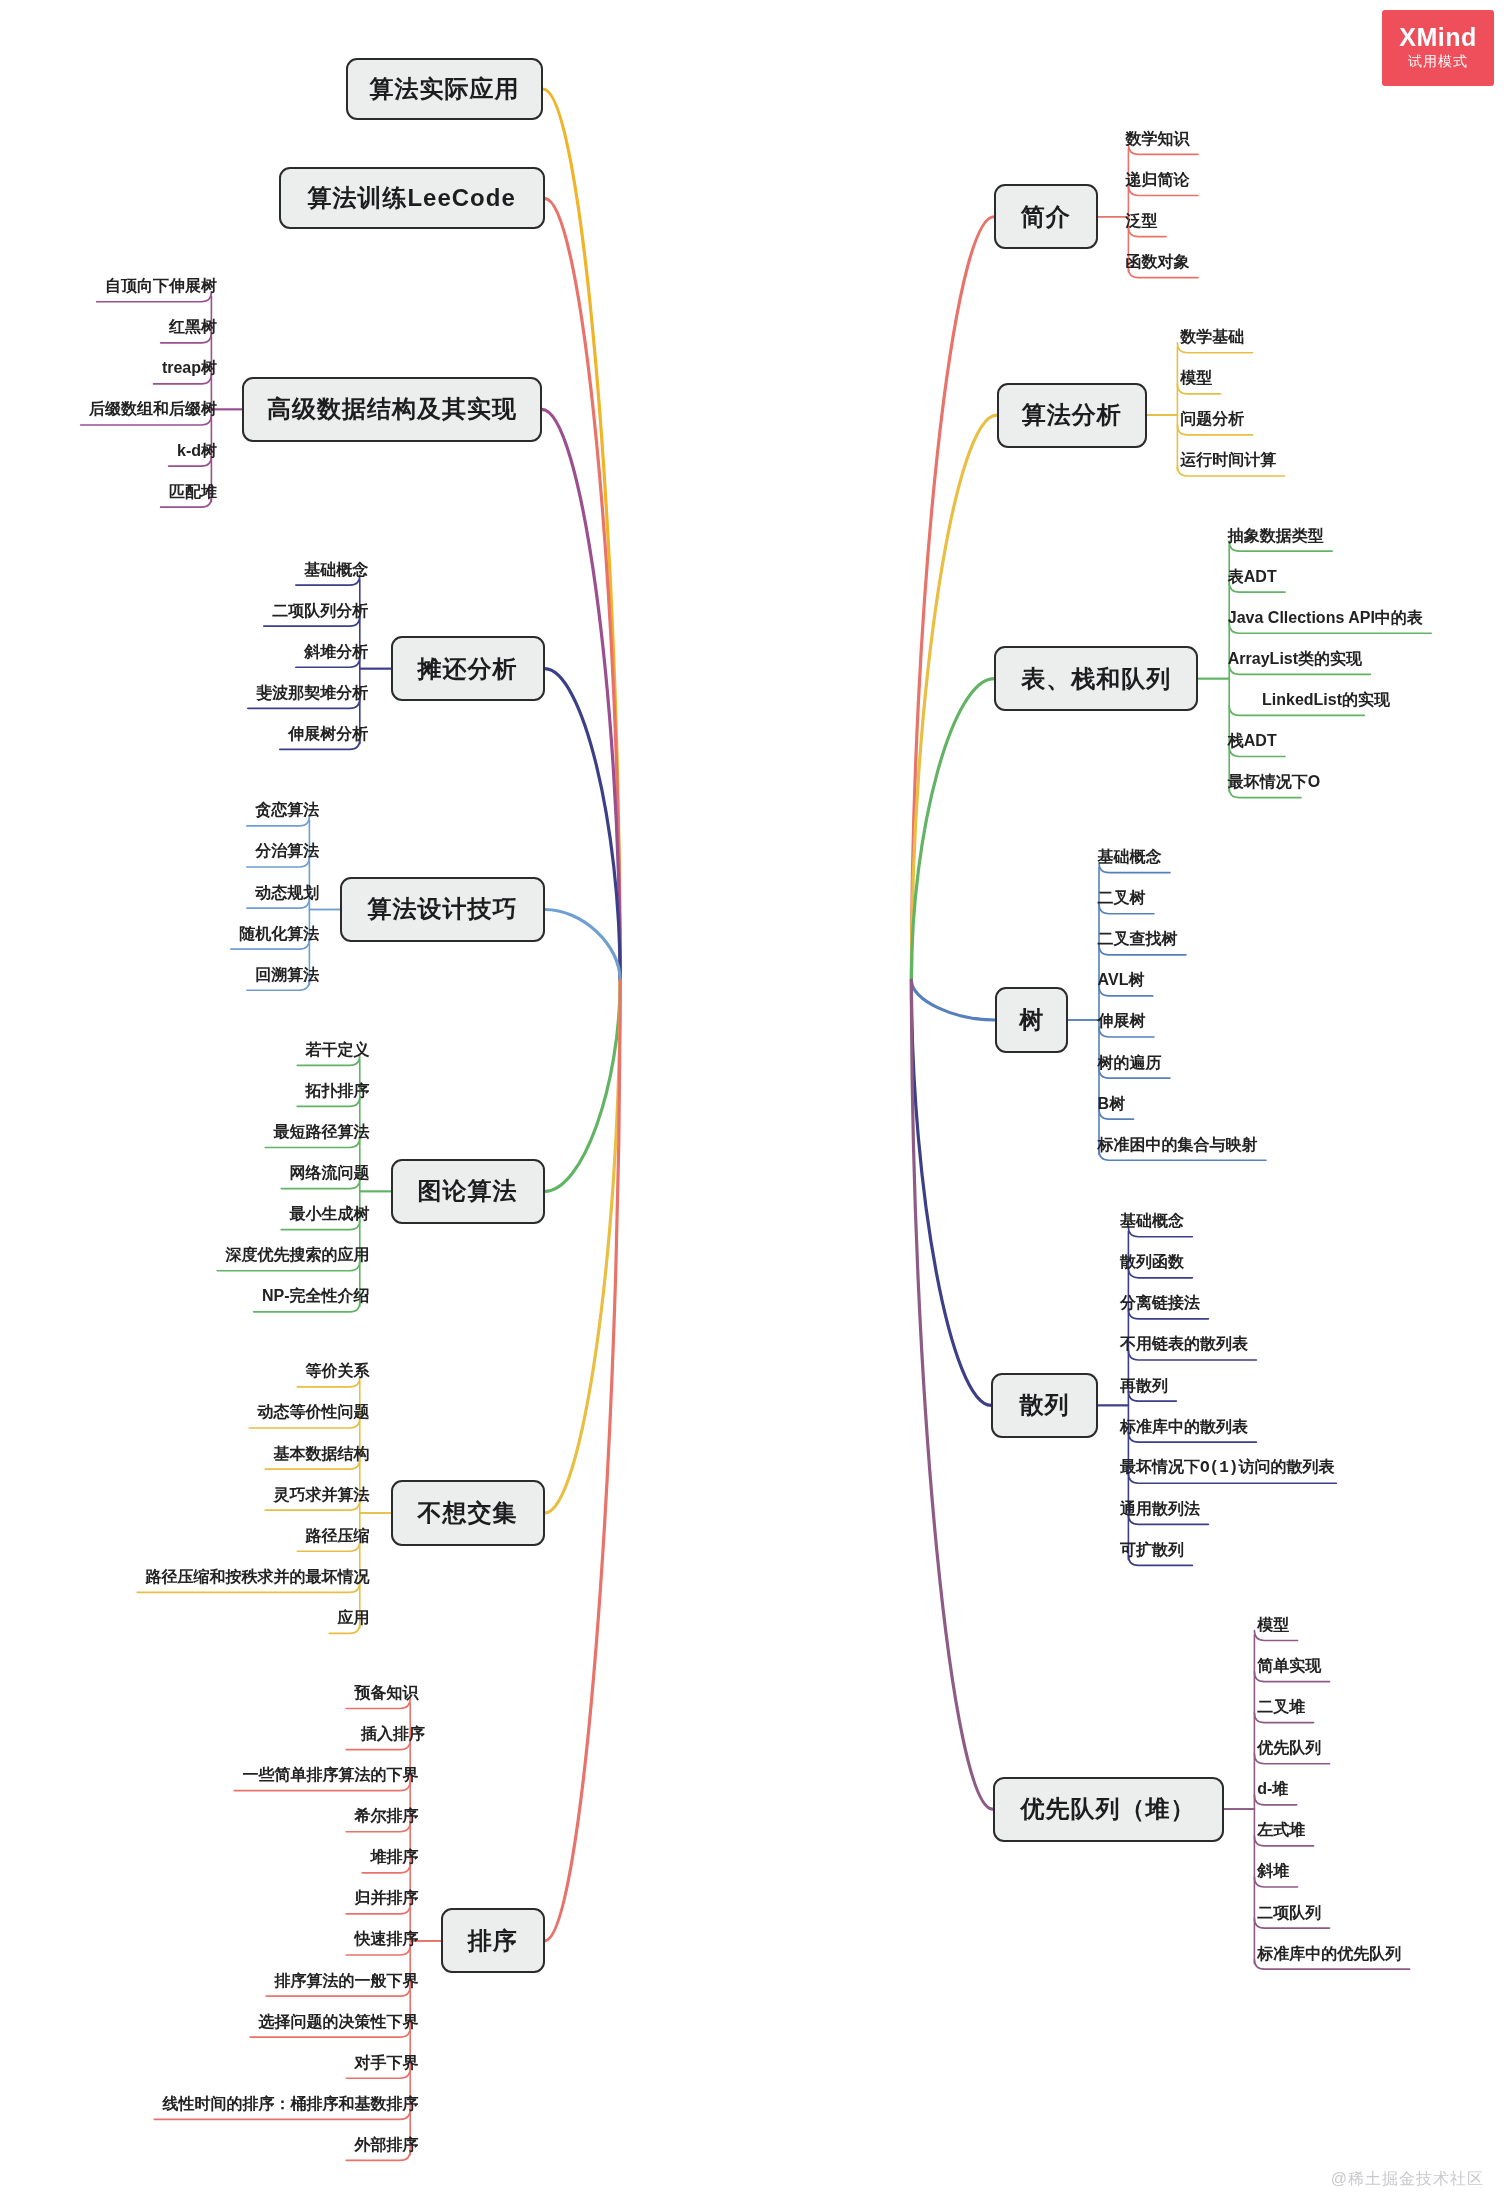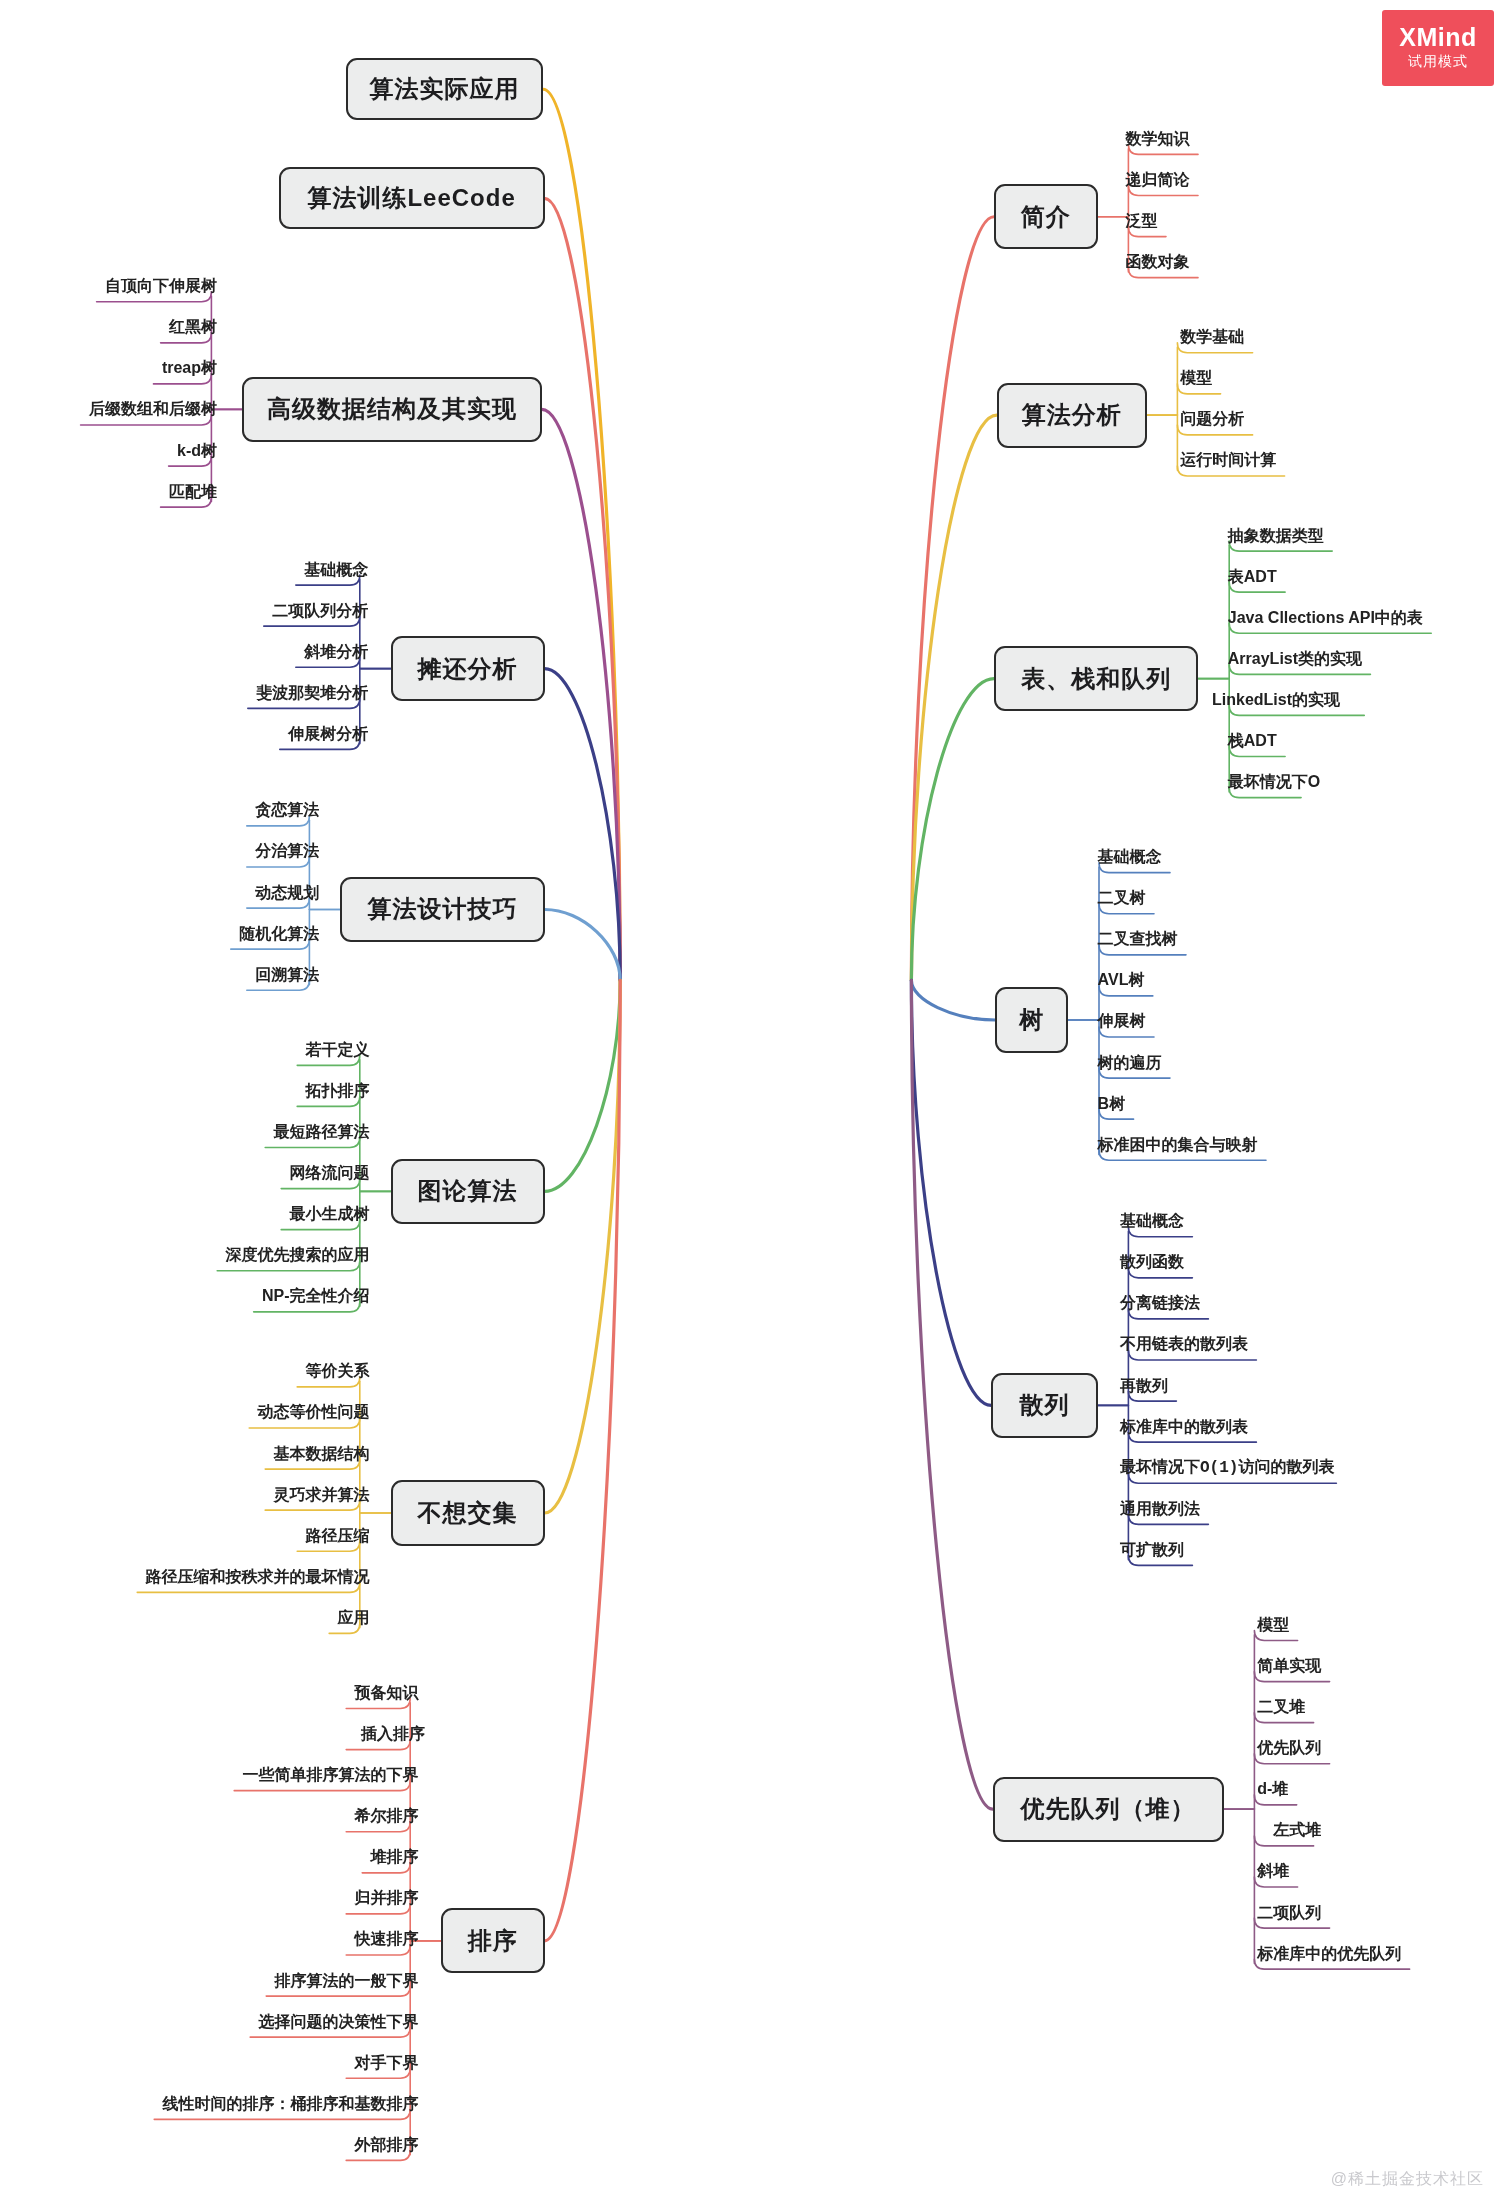--- a/index.html
+++ b/index.html
@@ -224,21 +224,21 @@
       <div class="leaf r" style="left: 1180.2px; top: 378.25px;">模型</div>
       <div class="leaf r" style="left: 1180.2px; top: 419.333px;">问题分析</div>
       <div class="leaf r" style="left: 1180.2px; top: 460.417px;">运行时间计算</div>
       <div class="branch-node" style="left: 994px; top: 646px; width: 204.4px; height: 65.1667px;">
         <span>表、栈和队列</span>
       </div>
       <div class="leaf r" style="left: 1227.8px; top: 535.5px;">抽象数据类型</div>
       <div class="leaf r" style="left: 1227.8px; top: 576.583px;">表ADT</div>
       <div class="leaf r" style="left: 1227.8px; top: 617.667px;">Java Cllections API中的表</div>
       <div class="leaf r" style="left: 1227.8px; top: 658.75px;">ArrayList类的实现</div>
-      <div class="leaf r" style="left: 1212px; top: 699.833px;">LinkedList的实现</div>
+      <div class="leaf r" style="left: 1262px; top: 699.833px;">LinkedList的实现</div>
       <div class="leaf r" style="left: 1227.8px; top: 740.917px;">栈ADT</div>
       <div class="leaf r" style="left: 1227.8px; top: 782px;">最坏情况下O</div>
       <div class="branch-node" style="left: 995.4px; top: 987.417px; width: 72.8px; height: 65.1667px;">
         <span>树</span>
       </div>
       <div class="leaf r" style="left: 1097.6px; top: 857.083px;">基础概念</div>
       <div class="leaf r" style="left: 1097.6px; top: 898.167px;">二叉树</div>
       <div class="leaf r" style="left: 1097.6px; top: 939.25px;">二叉查找树</div>
       <div class="leaf r" style="left: 1097.6px; top: 980.333px;">AVL树</div>
       <div class="leaf r" style="left: 1097.6px; top: 1021.42px;">伸展树</div>
@@ -258,21 +258,21 @@
       <div class="leaf r" style="left: 1120px; top: 1508.75px;">通用散列法</div>
       <div class="leaf r" style="left: 1120px; top: 1549.83px;">可扩散列</div>
       <div class="branch-node" style="left: 992.6px; top: 1776.5px; width: 231px; height: 65.1667px;">
         <span>优先队列（堆）</span>
       </div>
       <div class="leaf r" style="left: 1257.2px; top: 1624.92px;">模型</div>
       <div class="leaf r" style="left: 1257.2px; top: 1666px;">简单实现</div>
       <div class="leaf r" style="left: 1257.2px; top: 1707.08px;">二叉堆</div>
       <div class="leaf r" style="left: 1257.2px; top: 1748.17px;">优先队列</div>
       <div class="leaf r" style="left: 1257.2px; top: 1789.25px;">d-堆</div>
-      <div class="leaf r" style="left: 1257.2px; top: 1830.33px; padding-left: 16px;">左式堆</div>
+      <div class="leaf r" style="left: 1257.2px; top: 1830.33px;">左式堆</div>
       <div class="leaf r" style="left: 1257.2px; top: 1871.42px;">斜堆</div>
       <div class="leaf r" style="left: 1257.2px; top: 1912.5px;">二项队列</div>
       <div class="leaf r" style="left: 1257.2px; top: 1953.58px;">标准库中的优先队列</div>
       <div class="branch-node" style="left: 345.8px; top: 58.0833px; width: 197.4px; height: 62.3333px;">
         <span>算法实际应用</span>
       </div>
       <div class="branch-node" style="left: 278.6px; top: 167.167px; width: 266px; height: 62.3333px;">
         <span>算法训练LeeCode</span>
       </div>
       <div class="branch-node" style="left: 242.2px; top: 376.833px; width: 299.6px; height: 65.1667px;">

